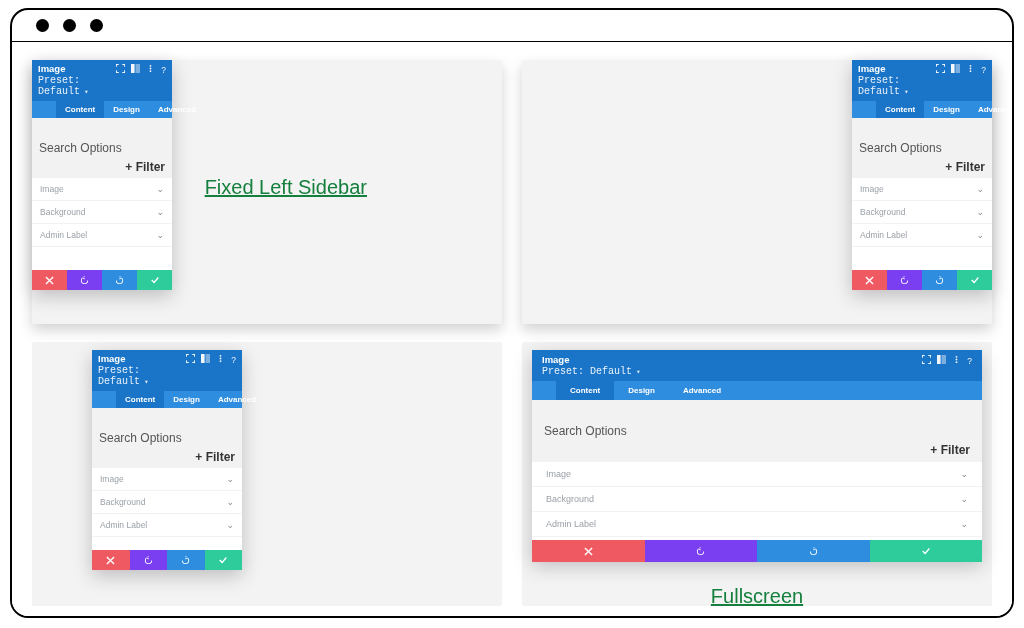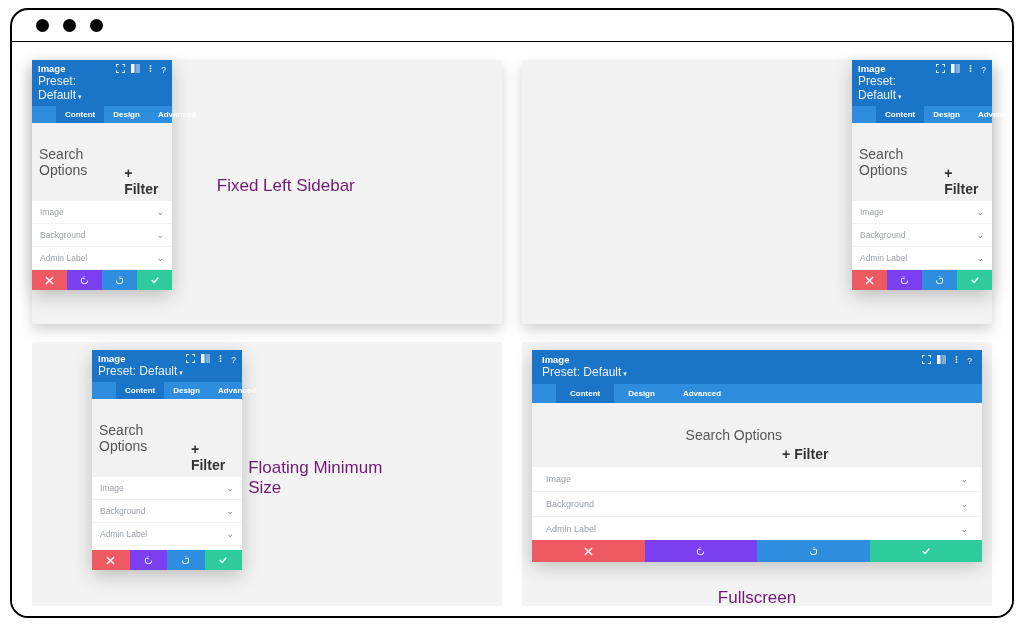--- a/index.html
+++ b/index.html
@@ -39,24 +39,25 @@
     height: calc(100% - 32px);
     background: #fff;
   }
   .quad {
     position: relative;
     background: #f3f3f3;
     border-radius: 2px;
   }
   .quad.top { box-shadow: 0 6px 14px rgba(0,0,0,0.18); }
   .quad-label {
-    color: #701a75;
-    font-size: 17px;
+    color: #15803d;
+    font-size: 20px;
     font-weight: 400;
     position: absolute;
+    text-decoration: underline;
   }
   .q1 .quad-label { left: 54%; top: 44%; transform: translateX(-50%); }
   .q2 .quad-label { left: 40%; top: 44%; transform: translateX(-50%); }
   .q3 .quad-label { left: 64%; top: 44%; transform: translateX(-50%); }
   .q4 .quad-label { left: 50%; bottom: -2px; transform: translateX(-50%); }
   
   .panel {
     position: absolute;
     background: #fff;
     box-shadow: 0 6px 18px rgba(0,0,0,0.22);
@@ -71,40 +72,40 @@
   .panel-header {
     background: #1a74c7;
     color: #fff;
     padding: 4px 6px 3px 6px;
     display: flex;
     justify-content: space-between;
     align-items: flex-start;
   }
   .panel-title-block { line-height: 1.15; }
   .panel-title { font-weight: 600; font-size: 9.5px; }
-  .panel-preset { font-size: 12px; opacity: 0.9; }
+  .panel-preset { font-size: 10px; opacity: 0.9; font-family: Liberation Mono, monospace; }
   .panel-preset::after { content: " ▾"; font-size: 7px; }
   .panel-header-icons { display: flex; gap: 6px; font-size: 8.5px; align-items: center; }
   .hicon { cursor: pointer; opacity: 0.95; }
   .tabs {
     background: #2f8de0;
     display: flex;
     color: #fff;
     font-size: 8px;
     font-weight: 600;
     padding-left: 24px;
   }
   .tab { padding: 4px 9px; cursor: pointer; }
   .tab.active { background: #1a74c7; }
   .search-row {
     display: flex;
-    justify-content: center;
+    justify-content: space-between;
     align-items: center;
     padding: 4px 7px;
-    font-size: 14px;
+    font-size: 12px;
     color: #555;
     background: #f2f2f2;
   }
   .filter-btn { color: #333; font-weight: 600; cursor: pointer; margin-top: 38px; }
   .filter-btn::before { content: "+ "; }
   .sections { flex: 1; background: #fff; overflow: hidden; }
   .srow {
     display: flex;
     justify-content: space-between;
     align-items: center;
@@ -289,21 +290,20 @@
           <div class="fbtn save">
               <svg class="ico10" viewBox="0 0 12 12">
                 <path d="M2 6l3 3 5-6" stroke="#fff" stroke-width="1.6" fill="none"></path>
               </svg>
             </div>
         </div>
       </div>
     </div>
 
     <div class="quad q3">
-      <div class="quad-label">Floating Minimum Size</div>
       <div class="panel floating">
         <div class="panel-header">
           <div class="panel-title-block">
             <div class="panel-title">Image</div>
             <div class="panel-preset">Preset: Default</div>
           </div>
           <div class="panel-header-icons">
             <span class="hicon"><svg class="ico" viewBox="0 0 10 10">
                   <path d="M0 0h3v1H1v2H0V0zm10 0v3H9V1H7V0h3zM0 10V7h1v2h2v1H0zm10 0H7V9h2V7h1v3z"></path>
                 </svg></span>

